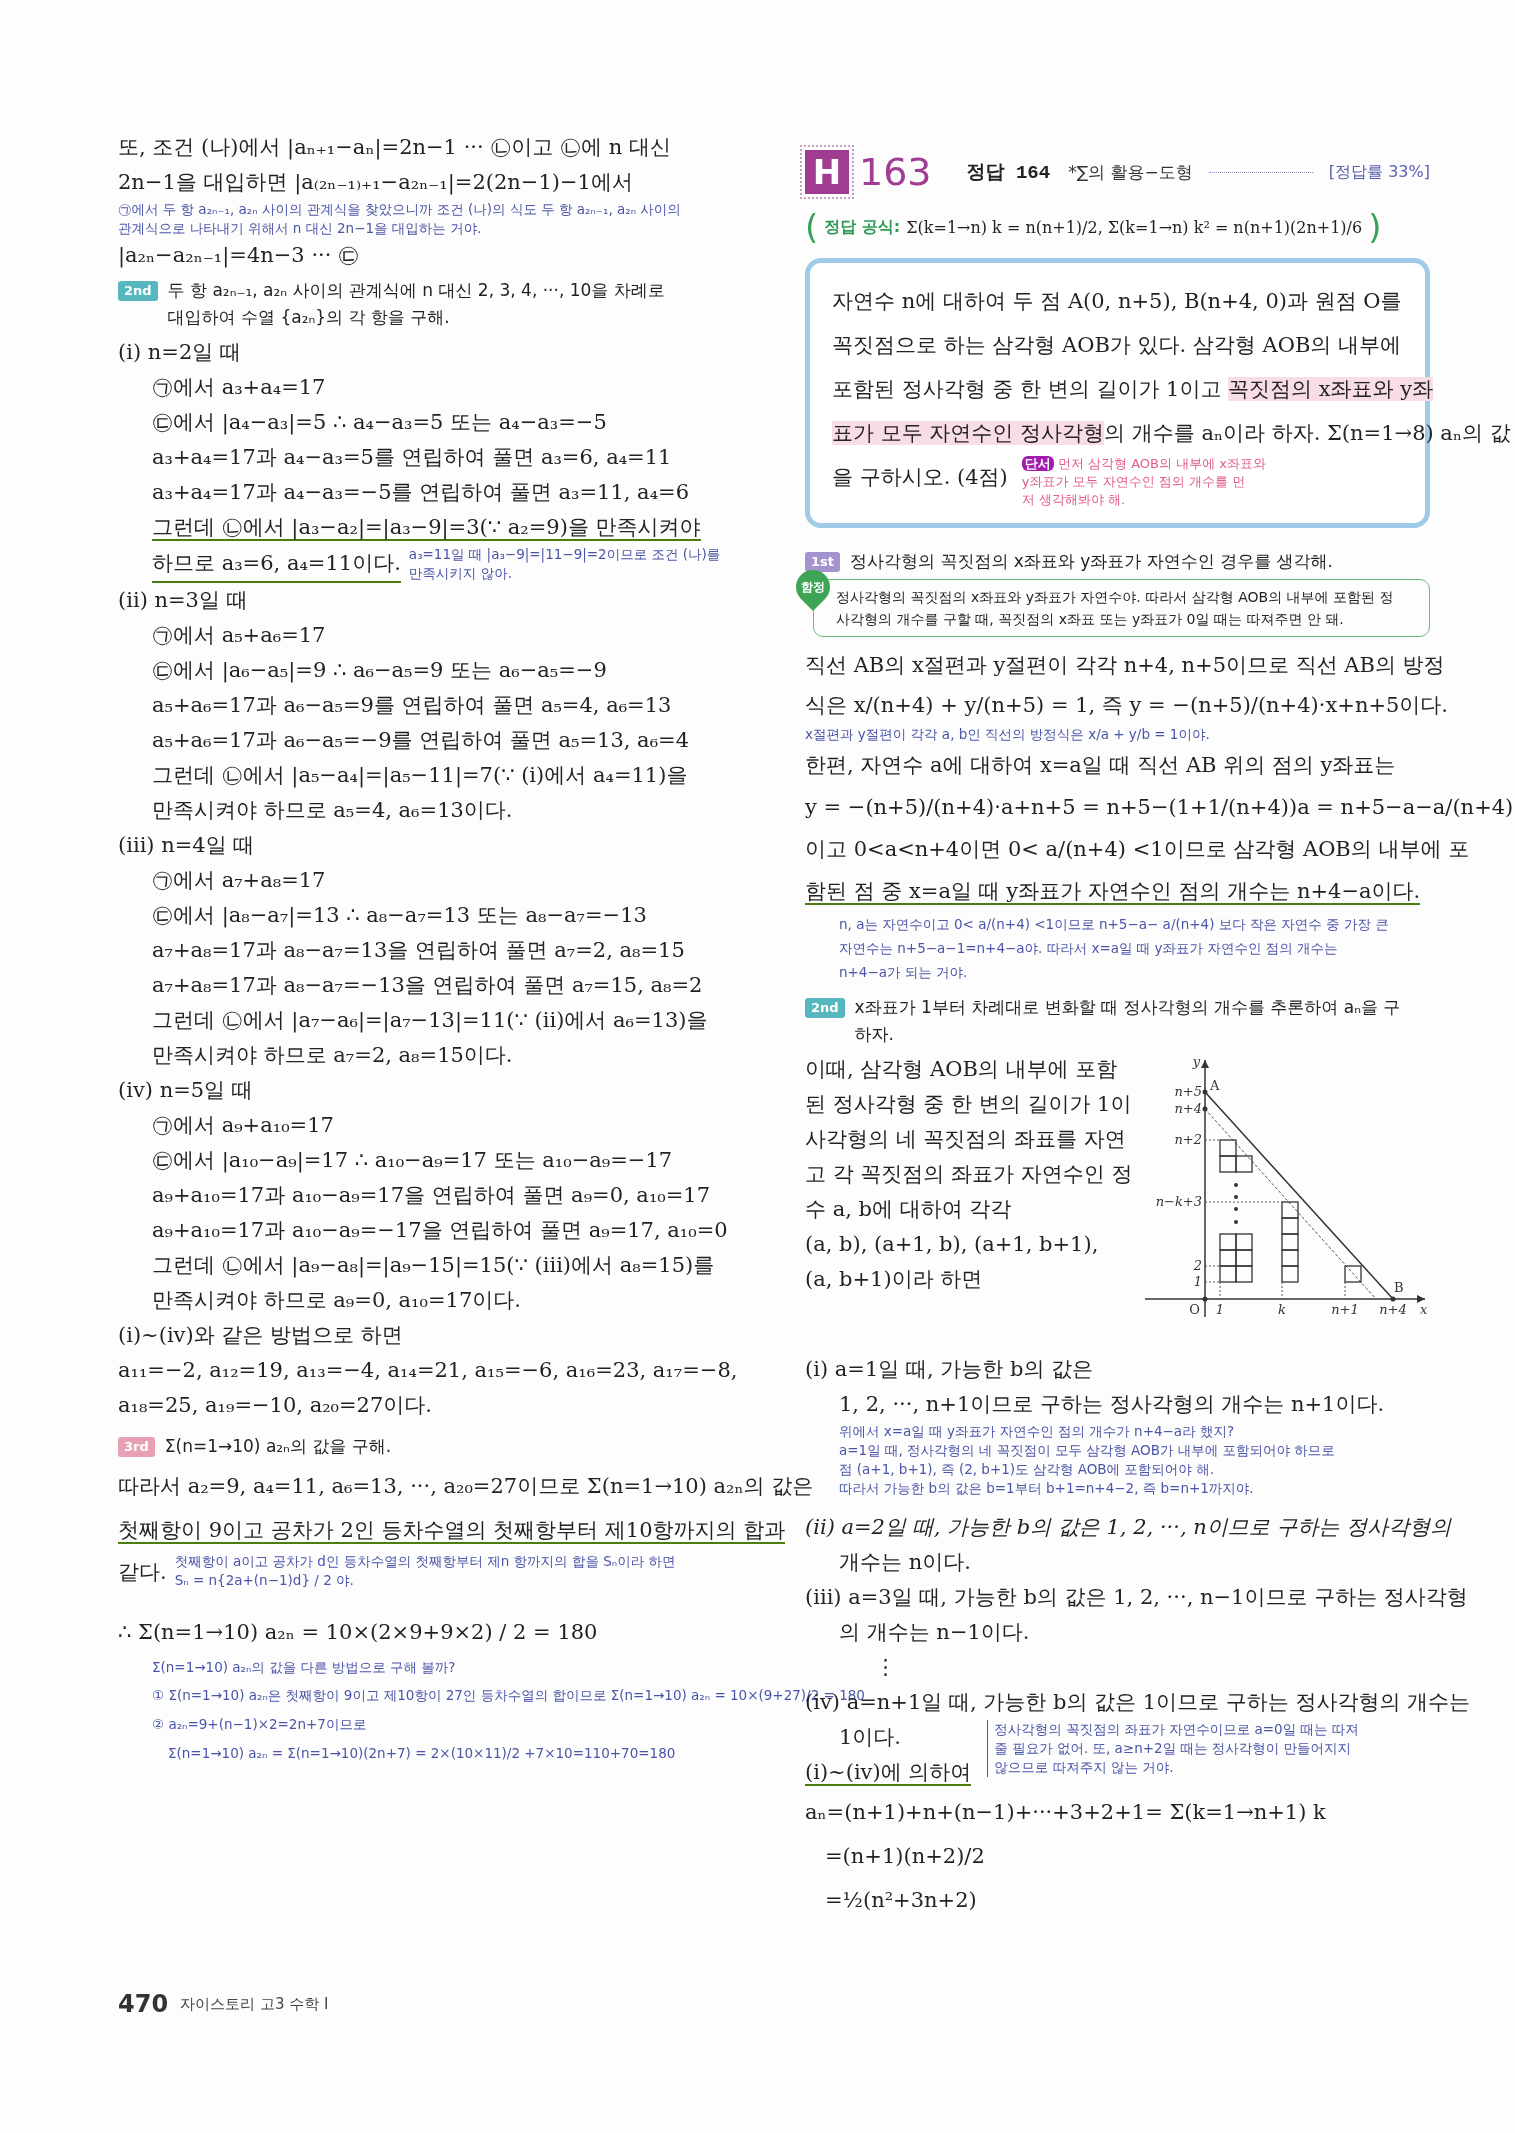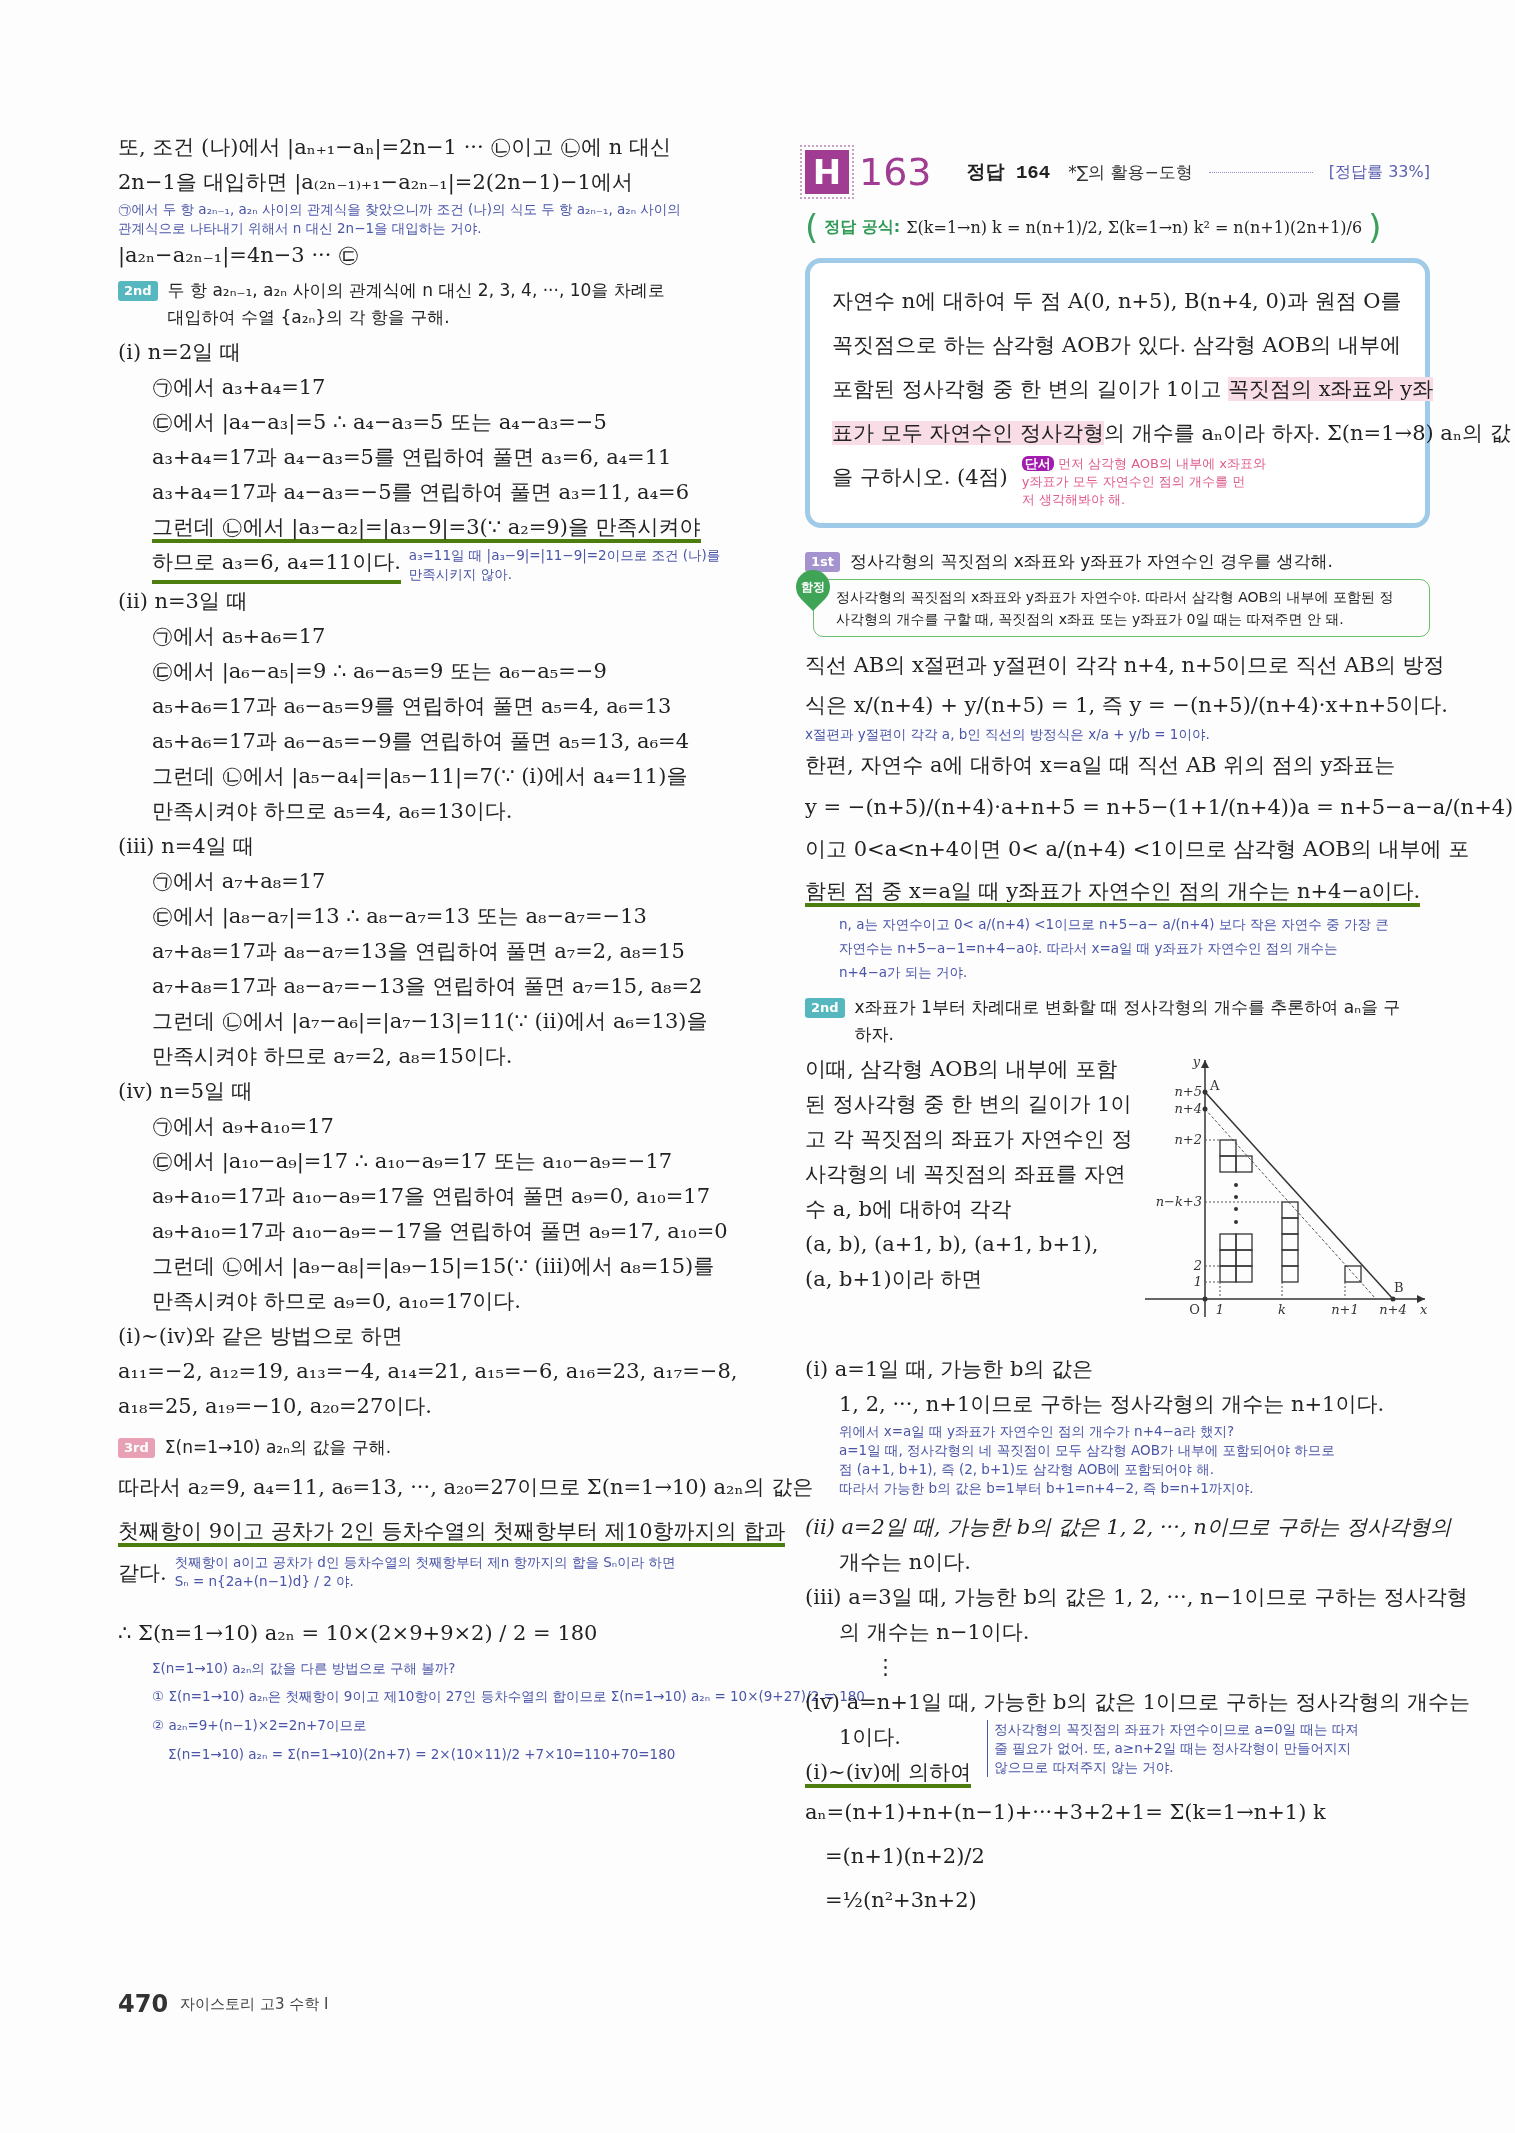--- a/index.html
+++ b/index.html
@@ -7,21 +7,21 @@
     width:1515px; height:2133px; background:#fdfdfd; position:relative; overflow:hidden;
     font-family:"DejaVu Serif", serif; color:#222;
   }
   .col { position:absolute; top:130px; }
   .left { left:118px; width:650px; }
   .right { left:805px; width:625px; }
   .ln { font-size:21px; line-height:35px; white-space:nowrap; }
   .ind { padding-left:34px; }
   .note { font-family:"DejaVu Sans", sans-serif; font-size:13.5px; line-height:19px; color:#4a55a8; white-space:nowrap; }
   .note.ind2 { padding-left:34px; }
-  .ul { border-bottom:4px solid #4d7c0f; }
+  .ul { border-bottom:2px solid #4d7c0f; }
   .step { display:flex; align-items:flex-start; gap:10px; font-family:"DejaVu Sans", sans-serif; font-size:17px; line-height:27px; margin:4px 0; }
   .badge { display:inline-block; color:#fff; font-family:"DejaVu Sans", sans-serif; font-weight:bold; font-size:13px; padding:0 6px; border-radius:3px; line-height:20px; margin-top:4px; flex:none; }
   .b2 { background:#56b8be; }
   .b1 { background:#a593d0; }
   .b3 { background:#e7a0b4; }
   .hdr { display:flex; align-items:center; gap:10px; margin-bottom:18px; }
   .hbox { width:44px; height:44px; background:#a03c92; color:#fff; font-family:"DejaVu Sans", sans-serif; font-weight:bold; font-size:34px; text-align:center; line-height:44px; outline:2px dotted #c9a1c4; outline-offset:3px; }
   .hnum { font-family:"DejaVu Sans", sans-serif; font-size:38px; color:#a03c92; }
   .hans { font-family:Liberation Mono, monospace; font-weight:bold; font-size:19px; margin-left:25px; }
   .htopic { font-family:"DejaVu Sans", sans-serif; font-size:17px; color:#333; margin-left:8px; }
@@ -194,22 +194,22 @@
     <div>
       <div>x좌표가 1부터 차례대로 변화할 때 정사각형의 개수를 추론하여 aₙ을 구</div>
       <div>하자.</div>
     </div>
   </div>
 
   <div style="position:relative;height:300px;">
     <div>
       <div class="ln">이때, 삼각형 AOB의 내부에 포함</div>
       <div class="ln">된 정사각형 중 한 변의 길이가 1이</div>
+      <div class="ln">사각형의 네 꼭짓점의 좌표를 자연</div>
       <div class="ln">고 각 꼭짓점의 좌표가 자연수인 정</div>
-      <div class="ln">사각형의 네 꼭짓점의 좌표를 자연</div>
       <div class="ln">수 a, b에 대하여 각각</div>
       <div class="ln">(a, b), (a+1, b), (a+1, b+1),</div>
       <div class="ln">(a, b+1)이라 하면</div>
     </div>
     <svg class="diagram" width="300" height="270" viewBox="0 0 300 270" style="font-family:'DejaVu Serif',serif;">
 
       <line x1="15" y1="247" x2="295" y2="247" stroke="#333" stroke-width="1.5"></line>
       <polygon points="295,247 287,243 287,251" fill="#333"></polygon>
       <line x1="75" y1="265" x2="75" y2="8" stroke="#333" stroke-width="1.5"></line>
       <polygon points="75,8 71,16 79,16" fill="#333"></polygon>

